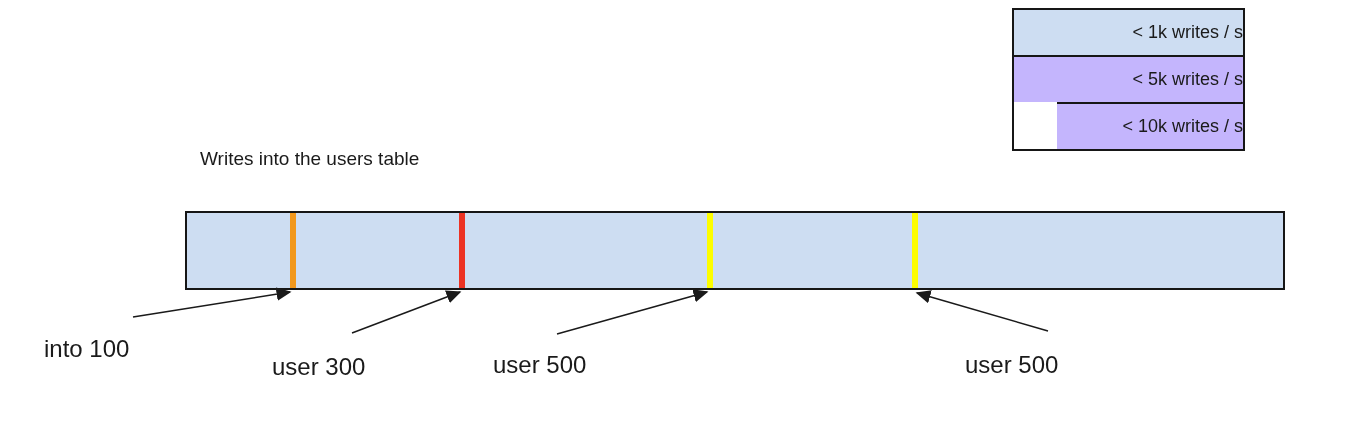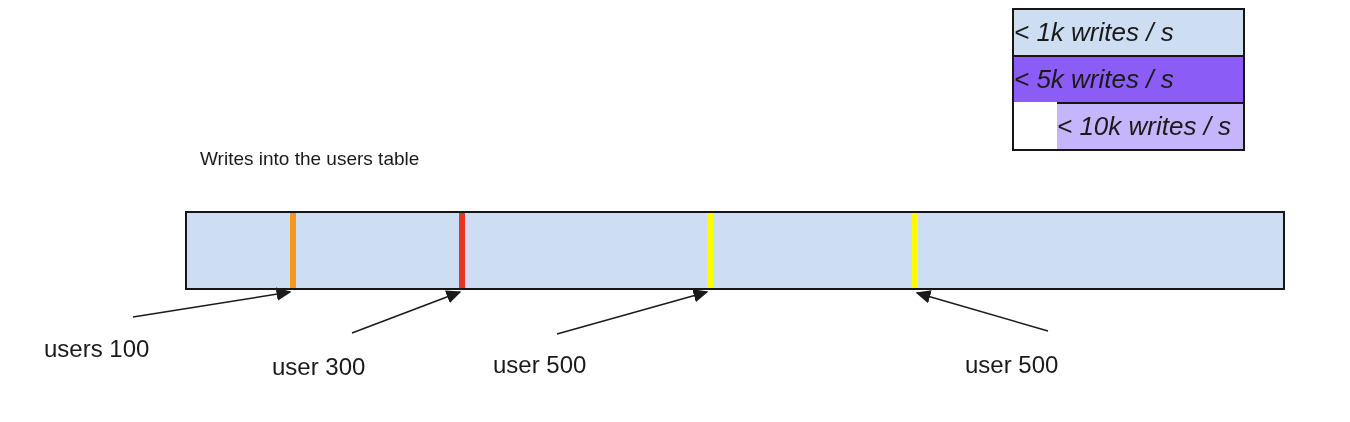--- a/index.html
+++ b/index.html
@@ -25,25 +25,24 @@
     position: absolute;
     left: 1012px;
     top: 8px;
     width: 233px;
     border: 2px solid #161616;
     box-sizing: border-box;
   }
   .legend-row {
     height: 45px;
     line-height: 45px;
-    text-align: left;
-    font-size: 26px;
+    text-align: right;
+    font-size: 18px;
     white-space: nowrap;
     overflow: hidden;
-    font-style: italic;
   }
   .legend-row + .legend-row { border-top: 2px solid #161616; }
   
   .band {
     position: absolute;
     left: 185px;
     top: 211px;
     width: 1100px;
     height: 79px;
     border: 2px solid #161616;
@@ -81,21 +80,21 @@
 </style>
 </head>
 <body>
 
 <div class="canvas">
 
   <div class="title">Writes into the users table</div>
 
   <div class="legend">
     <div class="legend-row" style="background: rgb(205, 221, 242);">&lt; 1k writes / s</div>
-    <div class="legend-row" style="background: #8b5cf6;">&lt; 5k writes / s</div>
+    <div class="legend-row" style="background: #c4b5fd;">&lt; 5k writes / s</div>
     <div class="legend-row" style="background: #c4b5fd; margin-left: 43px;">&lt; 10k writes / s</div>
   </div>
 
   <div class="band" style="background: rgb(205, 221, 242);">
     <div class="marker marker-1" style="background: rgb(242, 152, 29);"></div>
     <div class="marker marker-2" style="background: rgb(236, 50, 35);"></div>
     <div class="marker marker-3" style="background: rgb(253, 253, 0);"></div>
     <div class="marker marker-4" style="background: rgb(253, 253, 0);"></div>
   </div>
 
@@ -104,18 +103,18 @@
       <marker id="arrowhead" markerWidth="11" markerHeight="9" refX="9" refY="4.5" orient="auto">
         <path d="M0,0 L10,4.5 L0,9 z" fill="#1a1a1a"></path>
       </marker>
     </defs>
     <line x1="133" y1="317" x2="290" y2="292" stroke="#1a1a1a" stroke-width="1.5" marker-end="url(#arrowhead)"></line>
     <line x1="352" y1="333" x2="460" y2="292" stroke="#1a1a1a" stroke-width="1.5" marker-end="url(#arrowhead)"></line>
     <line x1="557" y1="334" x2="707" y2="292" stroke="#1a1a1a" stroke-width="1.5" marker-end="url(#arrowhead)"></line>
     <line x1="1048" y1="331" x2="917" y2="293" stroke="#1a1a1a" stroke-width="1.5" marker-end="url(#arrowhead)"></line>
   </svg>
 
-  <div class="user-label user-label-1">users 100</div>
+  <div class="user-label user-label-1">into 100</div>
   <div class="user-label user-label-2">user 300</div>
   <div class="user-label user-label-3">user 500</div>
   <div class="user-label user-label-4">user 500</div>
 
 </div>
 
 </body></html>

